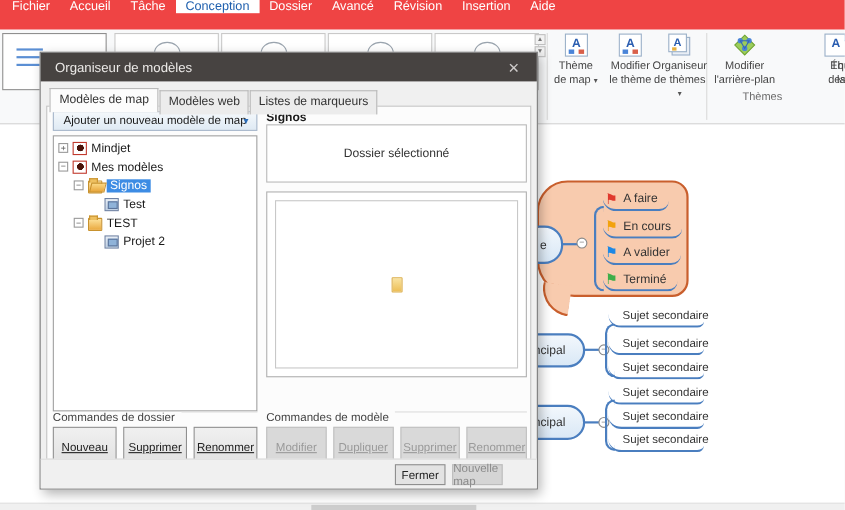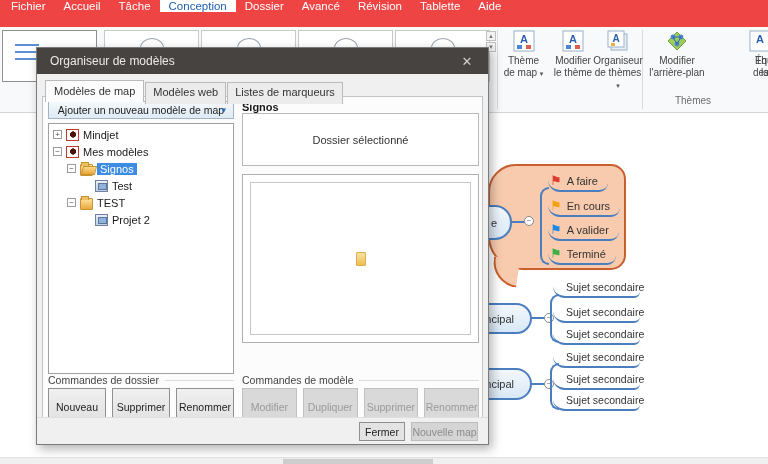--- a/index.html
+++ b/index.html
@@ -18,21 +18,21 @@
   .gal-box { position:absolute; top:3px; width:95px; height:52px; background:#fff; border:1px solid #c9c9c9; }
   .gal-box.sel { border-color:#8f8f8f; }
   .gal-lines span { display:block; width:24px; height:2px; background:#5b8fd4; margin:5px 0 0 12px; }
   .gal-lines { padding-top:8px; }
   .gal-oval { width:24px; height:20px; border:1.5px solid #9aa4ae; border-radius:50%; margin:7px auto 0; }
   .gal-scroll { position:absolute; left:486px; width:10px; height:10px; border:1px solid #c0c0c0;
                 background:#f2f2f2; font-size:6px; color:#777; text-align:center; line-height:8px; }
   .rib-divider { position:absolute; top:3px; height:79px; border-left:1px solid #dadada; }
   .rbtn { position:absolute; top:3px; text-align:center; font-size:10px; color:#444; line-height:12px; }
   .rbtn .ric { display:block; margin:0 auto 3px; }
-  .rib-grouplbl { position:absolute; top:68px; left:642px; width:102px; text-align:center;
+  .rib-grouplbl { position:absolute; top:56px; left:642px; width:102px; text-align:center;
                   font-size:10px; color:#6b6b6b; }
 
   
   .mapel { position:absolute; z-index:1; }
   .callout { left:488px; top:164px; width:138px; height:106px; background:#f8cbae;
              border:2px solid #c95f2d; border-radius:28px 15px 15px 34px; }
   .callout-tail { left:492px; top:258px; width:26px; height:28px; background:#f8cbae;
                   border-left:2px solid #c95f2d; border-bottom:2px solid #c95f2d;
                   border-bottom-left-radius:26px; transform:rotate(8deg); }
   .pill { background:linear-gradient(#f2f7fc,#d9e8f6); border:2px solid #4a7ebf; border-radius:17px;
@@ -98,45 +98,45 @@
   .dbox1 { position:absolute; left:199px; top:16px; width:237px; height:53px; background:#fff;
            border:1px solid #b9b9b9; display:flex; align-items:center; justify-content:center;
            font-size:11px; color:#333; }
   .dbox2 { position:absolute; left:199px; top:77px; width:237px; height:169px; background:#fff;
            border:1px solid #b0b0b0; padding:7px; }
   .dbox2-inner { width:100%; height:100%; border:1px solid #c8c8c8; background:#fff;
                  display:flex; align-items:center; justify-content:center; }
   .preview-doc { width:10px; height:14px; background:linear-gradient(#f9e3a0,#edbe55);
                  border:1px solid #dcae49; border-radius:1px; }
 
-  .grp-label { position:absolute; display:flex; align-items:center; font-size:10.5px; color:#444; }
+  .grp-label { position:absolute; display:flex; align-items:flex-start; font-size:10.5px; color:#444; }
   .grp-label .rule { flex:1; height:1px; background:#dcdcdc; margin-left:6px; }
   .cmdrow { position:absolute; display:flex; gap:6px; }
   .dbtn { height:37px; flex:1; background:linear-gradient(#f0f0f0,#e0e0e0); border:1px solid #8f8f8f;
-          font-size:10.5px; color:#222; font-family:inherit; display:flex; align-items:center; justify-content:center; }
+          font-size:10.5px; color:#222; font-family:inherit; display:flex; align-items:center; justify-content:center;text-decoration:underline; }
   .dbtn:disabled, .dbtn.disabled { background:#d9d9d9; color:#9a9a9a; border-color:#c0c0c0; }
 
   .dlg-footer { position:absolute; left:0; right:0; bottom:0; height:27px; background:#f0f0f0;
                 border-top:1px solid #dfdfdf; }
   .fbtn { position:absolute; height:19px; font-size:10.5px; display:flex; align-items:center;
           justify-content:center; border:1px solid #8f8f8f; background:#e3e3e3; color:#222; }
   .fbtn.disabled { background:#d5d5d5; color:#8c8c8c; border-color:#bcbcbc; }
 </style>
 </head>
 <body>
 
 <div class="tabbar">
   <div class="tab">Fichier</div>
   <div class="tab">Accueil</div>
   <div class="tab">Tâche</div>
   <div class="tab active">Conception</div>
   <div class="tab">Dossier</div>
   <div class="tab">Avancé</div>
   <div class="tab">Révision</div>
-  <div class="tab">Tablette</div>
+  <div class="tab">Insertion</div>
   <div class="tab">Aide</div>
 </div>
 
 <div class="ribbon">
 
   <div class="gal-box sel" style="left:2px;">
     <div class="gal-lines">
         <span></span>
         <span></span>
         <span></span>
@@ -348,19 +348,19 @@
     <div class="cmdrow" style="left:199px; top:291px; width:237px;">
       <button class="dbtn disabled" disabled="">Modifier</button>
       <button class="dbtn disabled" disabled="">Dupliquer</button>
       <button class="dbtn disabled" disabled="">Supprimer</button>
       <button class="dbtn disabled" disabled="">Renommer</button>
     </div>
   </div>
 
   <div class="dlg-footer">
     <div class="fbtn" style="left:322px; top:4px; width:46px;">Fermer</div>
-    <div class="fbtn disabled" style="left:374px; top:4px; width:67px;">Nouvelle map</div>
+    <div class="fbtn disabled" style="left:374px; top:4px; width:46px;">Nouvelle map</div>
   </div>
 </div>
 
 <div class="hscroll">
   <div class="hscroll-thumb"></div>
 </div>
 
 </body></html>

